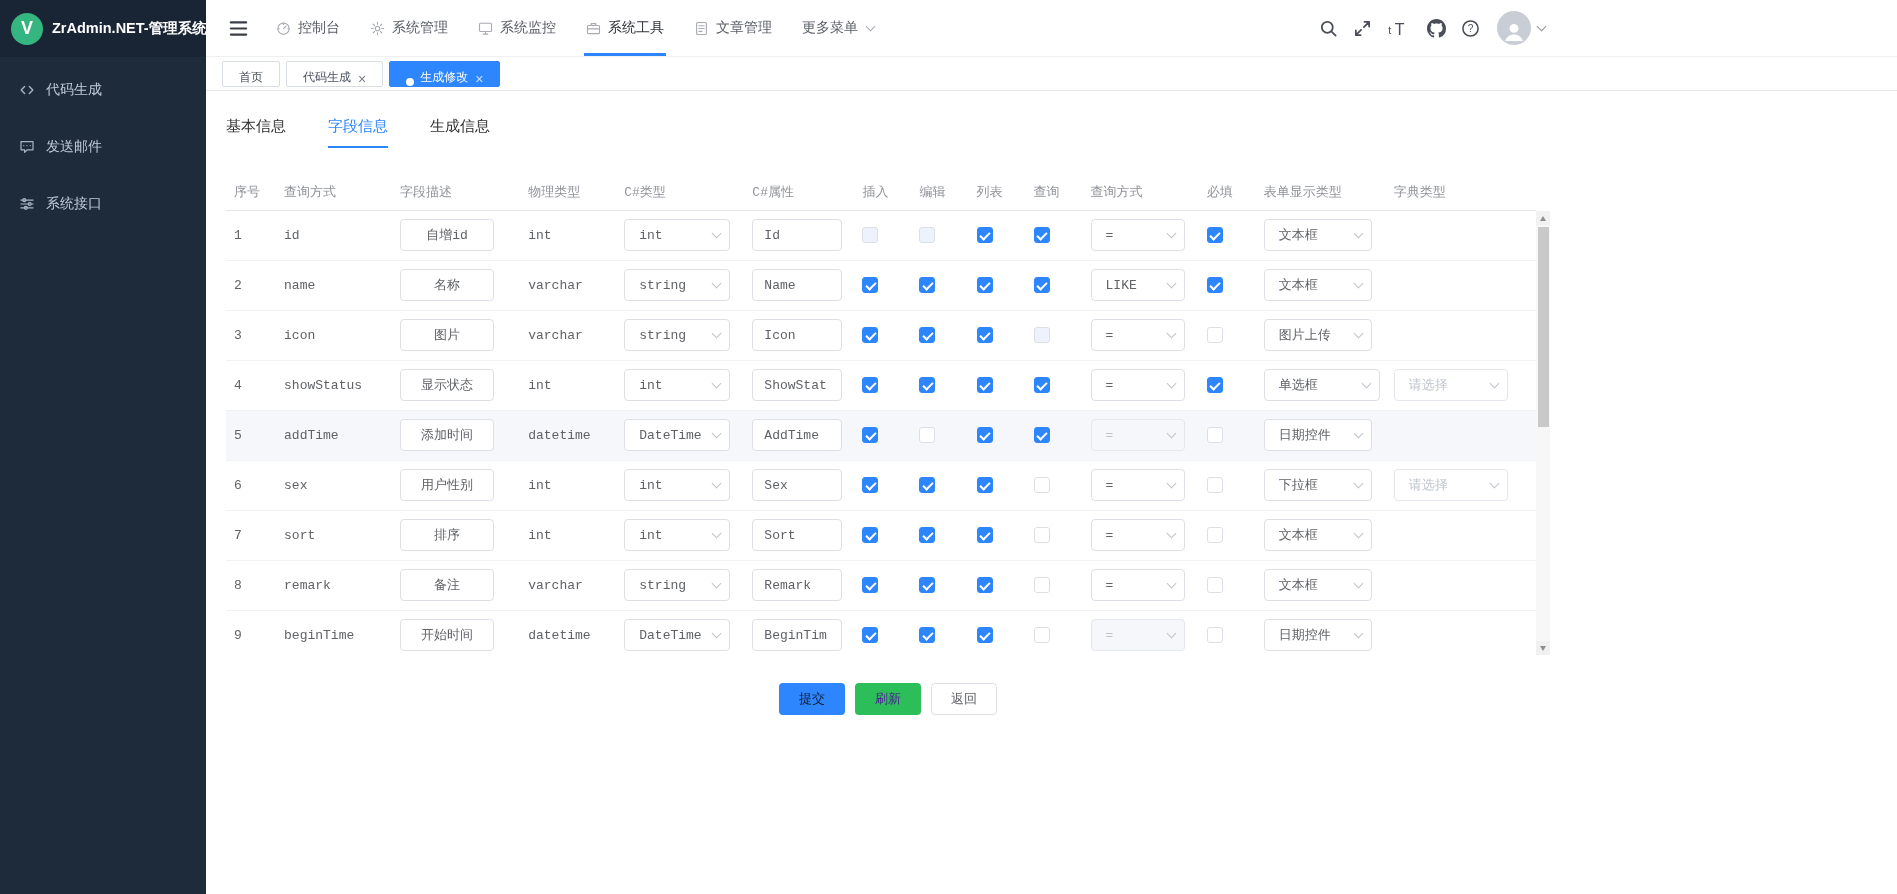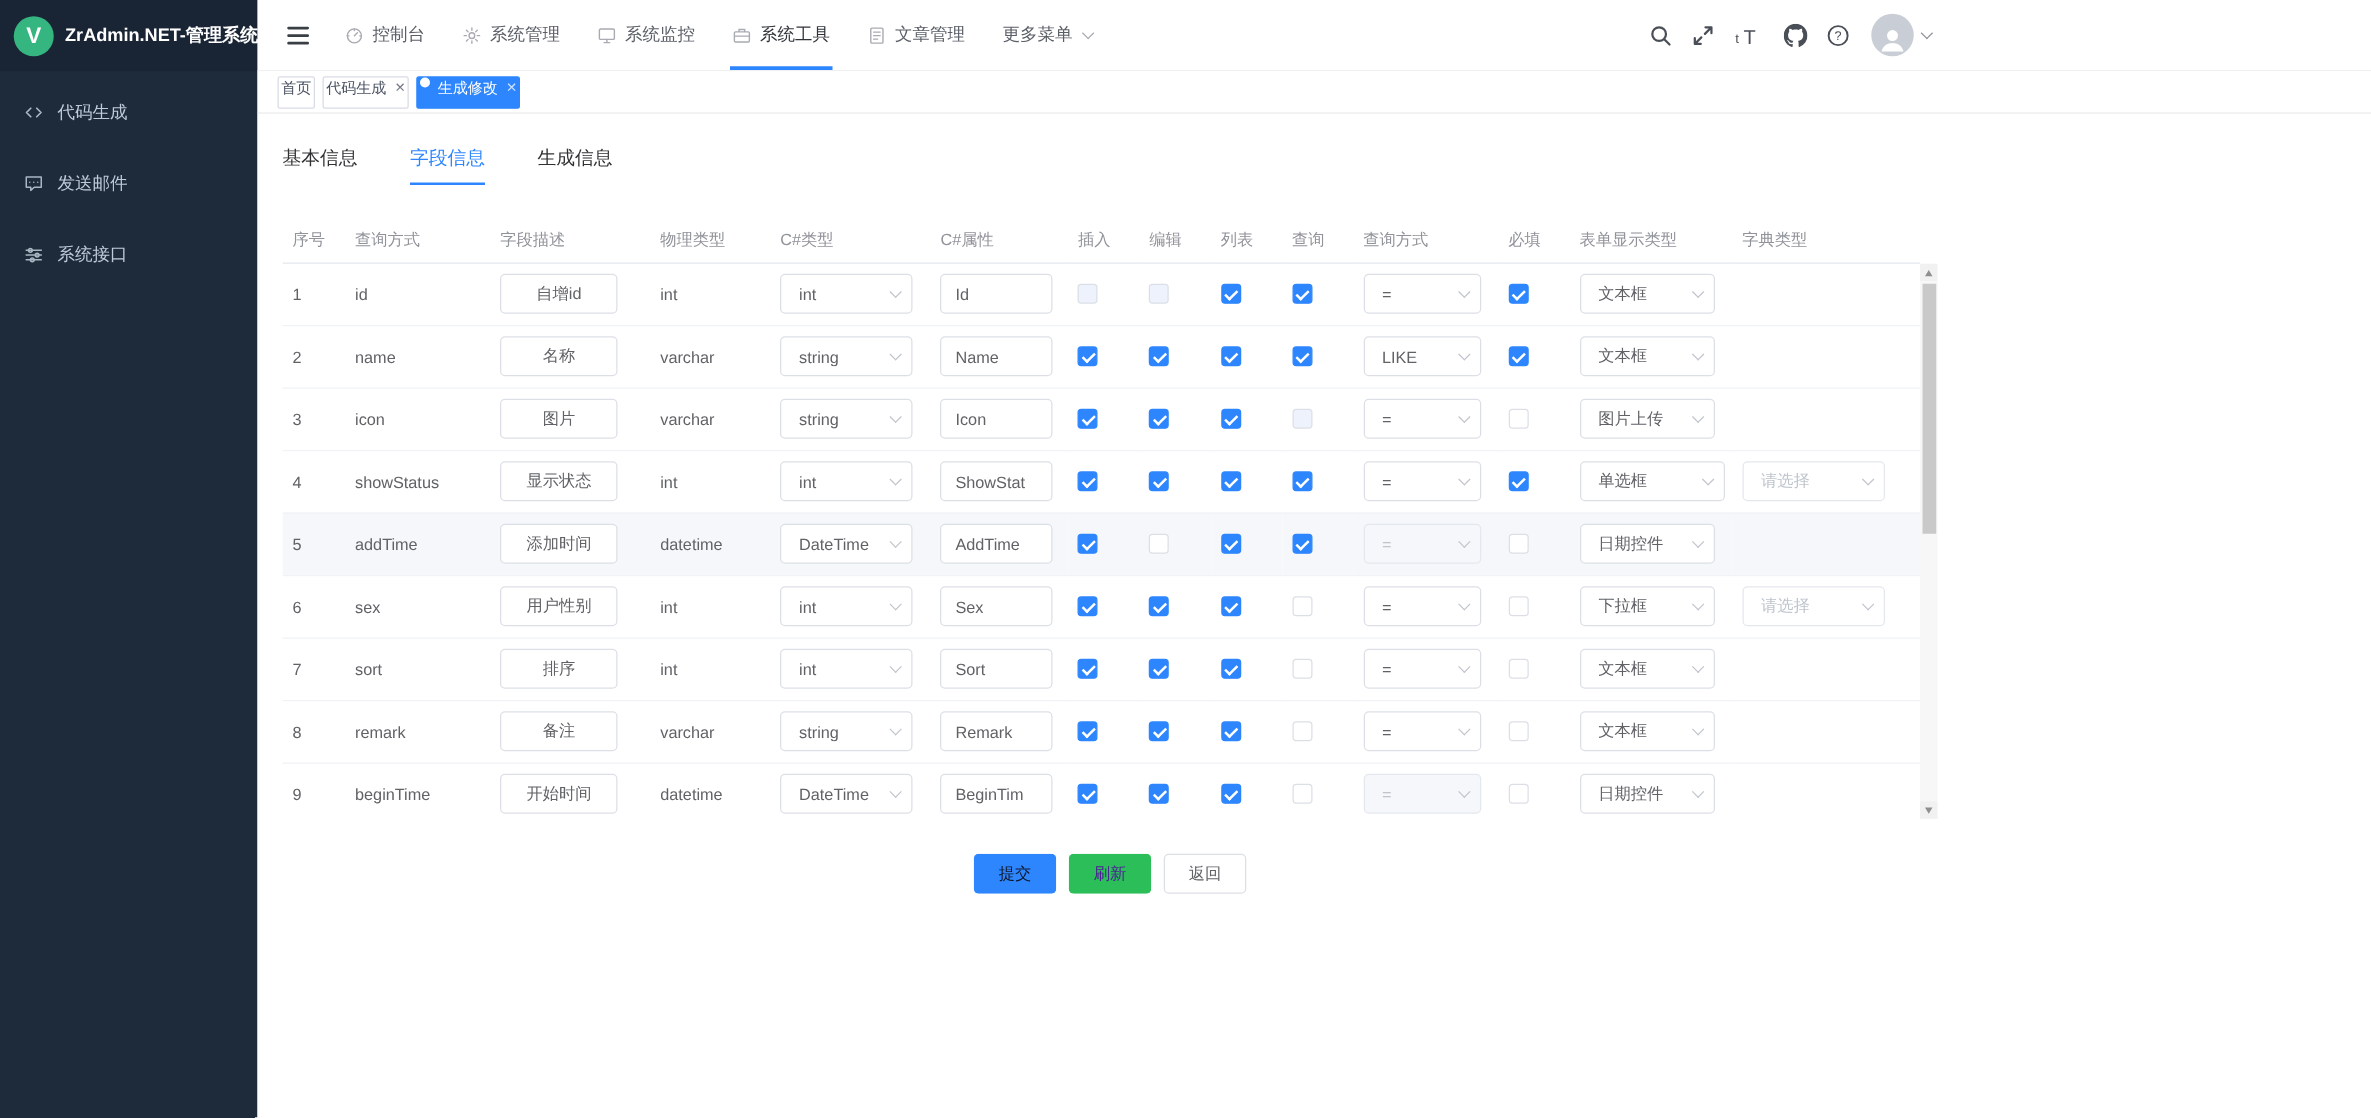--- a/index.html
+++ b/index.html
@@ -33,36 +33,36 @@
   .nav-item .caret-down{border-color:#a8abb2;margin-left:2px;}
   .topbar-right{margin-left:auto;display:flex;align-items:center;gap:15px;padding-right:352px;}
   .tool-icon{width:19px;height:19px;color:#4a4f57;cursor:pointer;}
   .tool-icon.wide{width:25px;}
   .avatar-wrap{display:flex;align-items:center;gap:7px;cursor:pointer;margin-left:2px;}
   .avatar{width:34px;height:34px;border-radius:50%;background:#c9ced6;overflow:hidden;display:flex;align-items:flex-end;justify-content:center;}
   .avatar svg{width:26px;height:26px;}
 
   
   .tagbar{height:34px;display:flex;align-items:center;gap:6px;padding:0 16px;background:#fff;border-bottom:1px solid #e8e8e8;box-shadow:0 1px 3px rgba(0,0,0,.05);}
-  .tag{height:26px;display:inline-flex;align-items:flex-start;gap:6px;padding:0 2px;border:1px solid #d8dce5;border-radius:2px;background:#fff;font-size:12px;color:#495060;cursor:pointer;white-space:nowrap;}
+  .tag{height:26px;display:inline-flex;align-items:flex-end;gap:6px;padding:0 16px;border:1px solid #d8dce5;border-radius:2px;background:#fff;font-size:12px;color:#495060;cursor:pointer;white-space:nowrap;}
   .tag.active{background:#2e86ff;border-color:#2e86ff;color:#fff;}
   .tag-dot{width:8px;height:8px;border-radius:50%;background:#fff;flex-shrink:0;}
   .tag-close{font-size:14px;line-height:1;margin-left:1px;opacity:.75;}
 
   
   .content{flex:1;padding:26px 0 0 20px;background:#fff;}
   .tabs{display:flex;gap:42px;margin-bottom:26px;}
   .tab{font-size:15px;color:#303133;padding-bottom:12px;position:relative;cursor:pointer;}
   .tab.active{color:#2e86ff;}
   .tab.active::after{content:'';position:absolute;left:0;right:0;bottom:0;height:2px;background:#2e86ff;}
 
   
   .table-zone{position:relative;width:1324px;}
   .table-clip{height:481px;overflow:hidden;width:1310px;}
-  .gen-table{width:1310px;border-collapse:collapse;table-layout:fixed;}
+  .gen-table{width:1310px;border-collapse:collapse;table-layout:fixed;font-family:Liberation Mono, monospace;}
   .gen-table th{height:36px;font-size:13px;color:#909399;font-weight:500;text-align:left;padding:0 8px;border-bottom:1px solid #e4e7ed;white-space:nowrap;}
   .gen-table td{height:50px;font-size:13px;color:#606266;padding:0 8px;border-bottom:1px solid #f0f2f5;white-space:nowrap;vertical-align:middle;}
   tr.hl td{background:#f5f7fa;}
   .c-cell{padding-left:10px;}
 
   .ui-input{height:32px;border:1px solid #dcdfe6;border-radius:4px;background:#fff;font-size:13px;color:#606266;outline:none;font-family:inherit;}
   .ui-input.desc{width:94px;text-align:center;padding:0 6px;}
   .ui-input.prop{width:90px;text-align:left;padding:0 11px;}
   .ui-select{height:32px;border:1px solid #dcdfe6;border-radius:4px;background:#fff;display:inline-flex;align-items:center;padding:0 9px 0 14px;font-size:13px;color:#606266;cursor:pointer;}
   .ui-select .sel-text{flex:1;overflow:hidden;text-overflow:clip;white-space:nowrap;}

